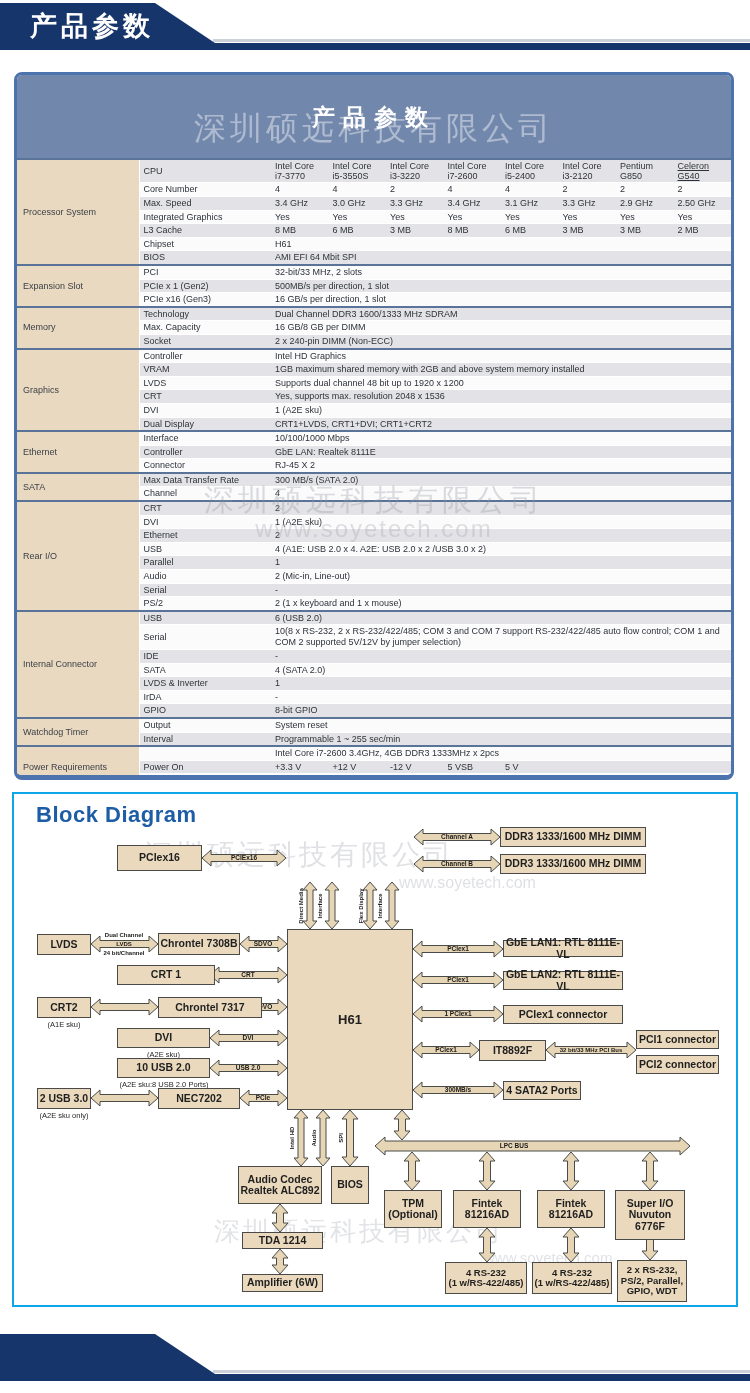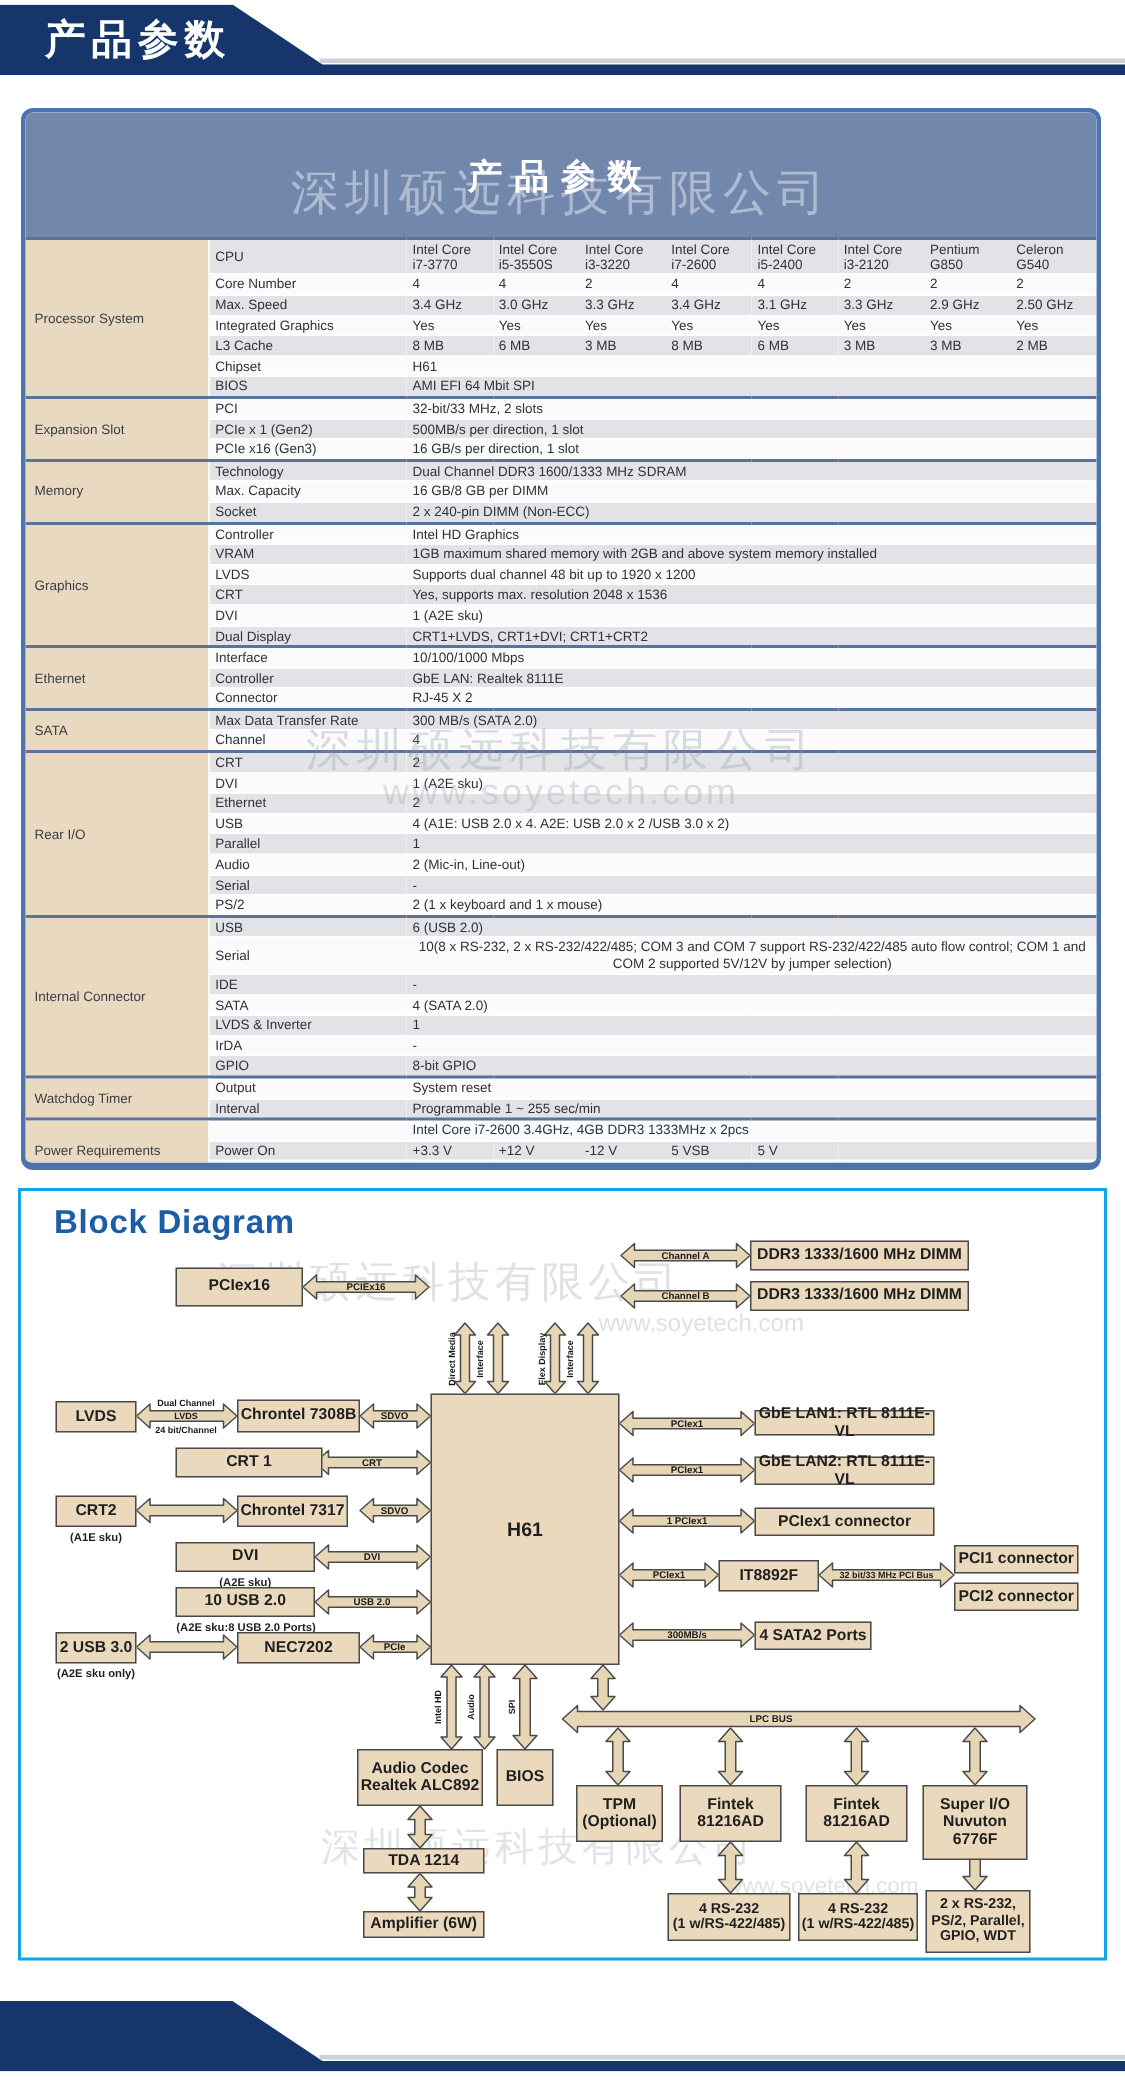--- a/index.html
+++ b/index.html
@@ -34,21 +34,21 @@
 
   
   .diag{position:absolute;left:12px;top:792px;width:726px;height:515px;box-sizing:border-box;
         border:2px solid #0ea5e9;background:#fff}
   .diag-title{position:absolute;left:22px;top:8px;font-size:22px;font-weight:bold;color:#1d5ca6;letter-spacing:.5px}
   .dbox{position:absolute;background:#ead9bd;border:1.5px solid #4a4a48;box-sizing:border-box;
         display:flex;align-items:center;justify-content:center;text-align:center;
         font-weight:bold;font-size:10.5px;line-height:11.5px;color:#1f1f1f;white-space:pre-line;z-index:2}
   .dbox.big{font-size:13px}
   .dbox.sm{font-size:9.5px;line-height:10.5px}
-  .dnote{position:absolute;font-size:7.5px;font-weight:bold;color:#1f1f1f;text-align:center;z-index:2}
+  .dnote{position:absolute;font-size:7.5px;font-weight:normal;color:#1f1f1f;text-align:center;z-index:2}
   svg.arrows{position:absolute;left:0;top:0;z-index:1}
   .wm-d1{left:130px;top:42px;font-size:28px;color:rgba(165,170,180,.35);letter-spacing:3px}
   .wm-d2{left:385px;top:80px;font-size:16px;color:rgba(175,178,188,.4)}
   .wm-d3{left:200px;top:420px;font-size:26px;color:rgba(165,170,180,.33);letter-spacing:3px}
   .wm-d4{left:470px;top:455px;font-size:15px;color:rgba(175,178,188,.38)}
 </style>
 </head>
 <body>
 
 <div class="bar" style="top:3px">
@@ -88,21 +88,21 @@
           <td class="c pre" style="line-height: 10.2px;">Intel Core
 i3-3220</td>
           <td class="c pre" style="line-height: 10.2px;">Intel Core
 i7-2600</td>
           <td class="c pre" style="line-height: 10.2px;">Intel Core
 i5-2400</td>
           <td class="c pre" style="line-height: 10.2px;">Intel Core
 i3-2120</td>
           <td class="c pre" style="line-height: 10.2px;">Pentium
 G850</td>
-          <td class="c pre" style="line-height: 10.2px;">Celeron
+          <td class="c pre" style="line-height: 10.2px; text-decoration: underline;">Celeron
 G540</td>
         </tr>
         <tr class="white">
           <td class="c">Core Number</td>
           <td class="c pre">4</td>
           <td class="c pre">4</td>
           <td class="c pre">2</td>
           <td class="c pre">4</td>
           <td class="c pre">4</td>
           <td class="c pre">2</td>
@@ -256,21 +256,21 @@
           <td class="c">PS/2</td>
           <td class="c" colspan="8">2 (1 x keyboard and 1 x mouse)</td>
         </tr>
         <tr class="gray sec">
           <td class="cat" rowspan="7">Internal Connector</td>
           <td class="c">USB</td>
           <td class="c" colspan="8">6 (USB 2.0)</td>
         </tr>
         <tr class="white">
           <td class="c">Serial</td>
-          <td class="c pre" colspan="8" style="line-height: 10.8px; white-space: normal; text-align: center;">10(8 x RS-232, 2 x RS-232/422/485; COM 3 and COM 7 support RS-232/422/485 auto flow control; COM 1 and COM 2 supported 5V/12V by jumper selection)</td>
+          <td class="c pre" colspan="8" style="line-height: 10.8px; white-space: normal;">10(8 x RS-232, 2 x RS-232/422/485; COM 3 and COM 7 support RS-232/422/485 auto flow control; COM 1 and COM 2 supported 5V/12V by jumper selection)</td>
         </tr>
         <tr class="gray">
           <td class="c">IDE</td>
           <td class="c" colspan="8">-</td>
         </tr>
         <tr class="white">
           <td class="c">SATA</td>
           <td class="c" colspan="8">4 (SATA 2.0)</td>
         </tr>
         <tr class="gray">
@@ -398,21 +398,21 @@
     </svg>
 
   <div class="dbox" style="left:103px;top:51px;width:85px;height:26px">PCIex16</div>
   <div class="dbox" style="left:486px;top:33px;width:146px;height:20px">DDR3 1333/1600 MHz DIMM</div>
   <div class="dbox" style="left:486px;top:60px;width:146px;height:20px">DDR3 1333/1600 MHz DIMM</div>
   <div class="dbox" style="left:23px;top:140px;width:54px;height:21px">LVDS</div>
   <div class="dbox" style="left:144px;top:139px;width:82px;height:22px">Chrontel 7308B</div>
   <div class="dbox" style="left:103px;top:171px;width:98px;height:20px">CRT 1</div>
   <div class="dbox" style="left:23px;top:203px;width:54px;height:21px">CRT2</div>
   <div class="dnote" style="left:14px;top:226px;width:72px">(A1E sku)</div>
-  <div class="dbox" style="left:144px;top:203px;width:74px;height:21px">Chrontel 7317</div>
+  <div class="dbox" style="left:144px;top:203px;width:104px;height:21px">Chrontel 7317</div>
   <div class="dbox" style="left:103px;top:234px;width:93px;height:20px">DVI</div>
   <div class="dnote" style="left:103px;top:256px;width:93px">(A2E sku)</div>
   <div class="dbox" style="left:103px;top:264px;width:93px;height:20px">10 USB 2.0</div>
   <div class="dnote" style="left:88px;top:286px;width:124px">(A2E sku:8 USB 2.0 Ports)</div>
   <div class="dbox" style="left:23px;top:294px;width:54px;height:21px">2 USB 3.0</div>
   <div class="dnote" style="left:10px;top:317px;width:80px">(A2E sku only)</div>
   <div class="dbox" style="left:144px;top:294px;width:82px;height:21px">NEC7202</div>
   <div class="dbox big" style="left:273px;top:135px;width:126px;height:181px">H61</div>
   <div class="dbox" style="left:489px;top:146px;width:120px;height:17px">GbE LAN1: RTL 8111E-VL</div>
   <div class="dbox" style="left:489px;top:177px;width:120px;height:19px">GbE LAN2: RTL 8111E-VL</div>

